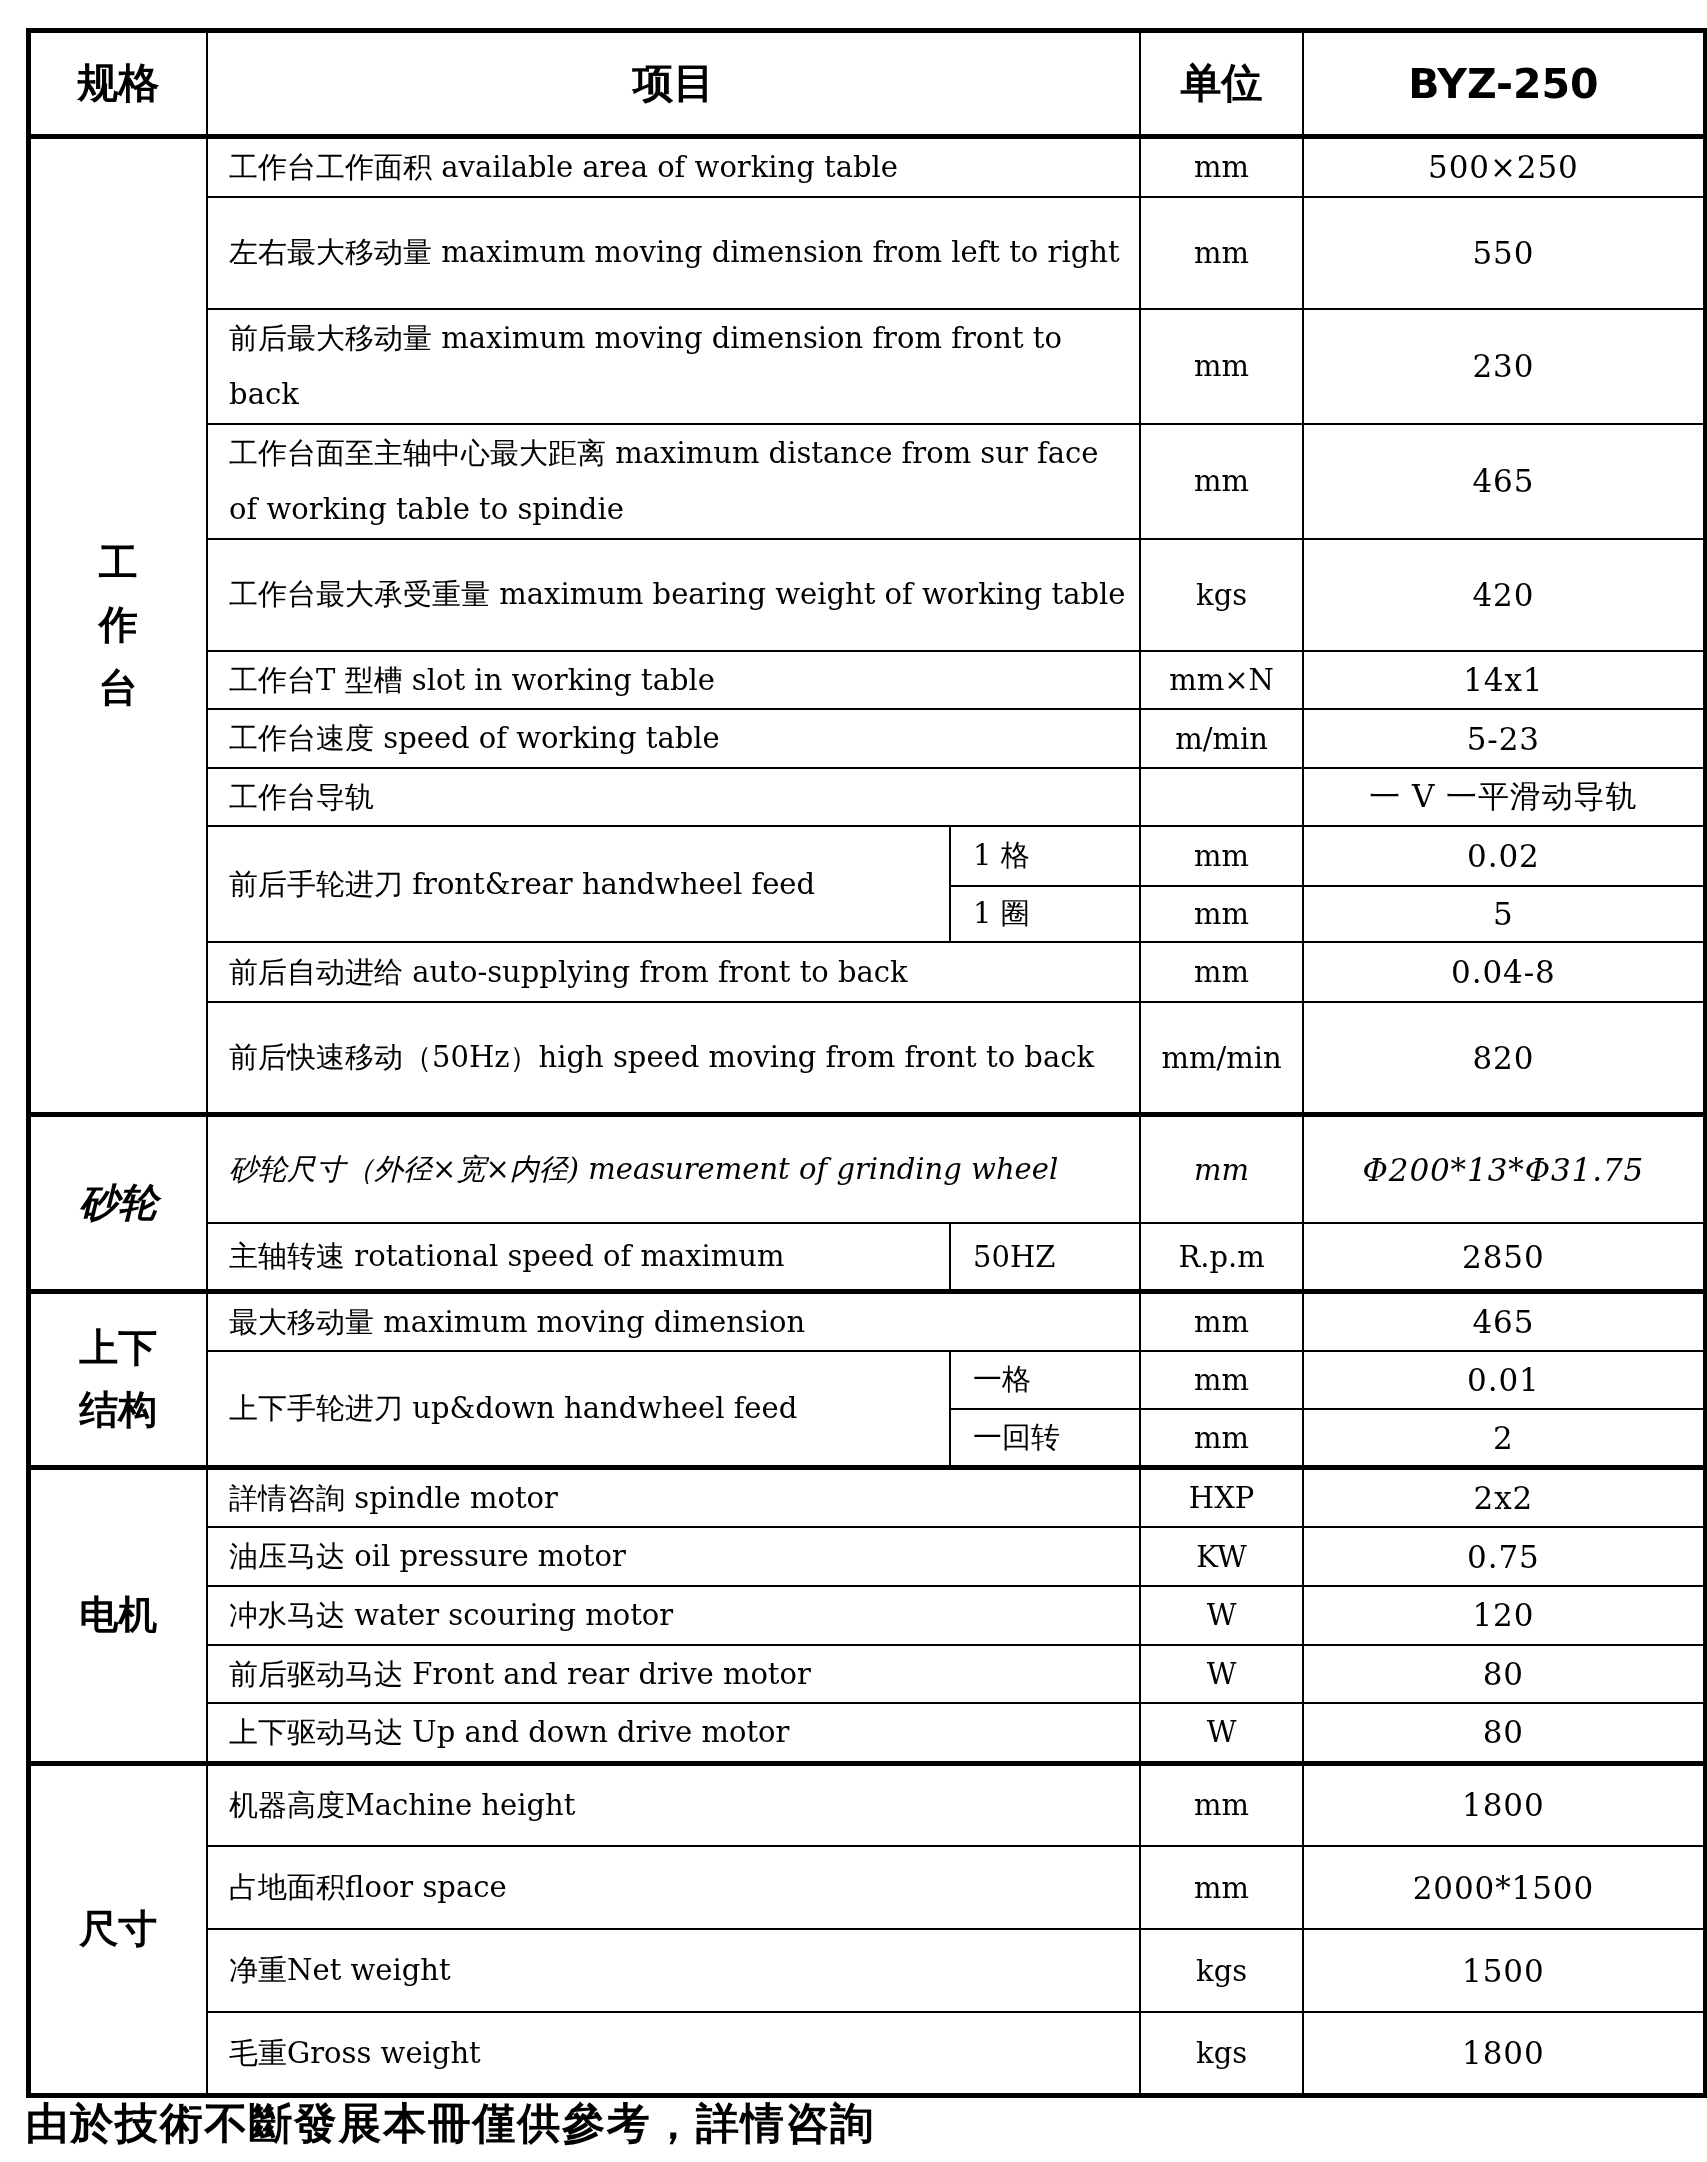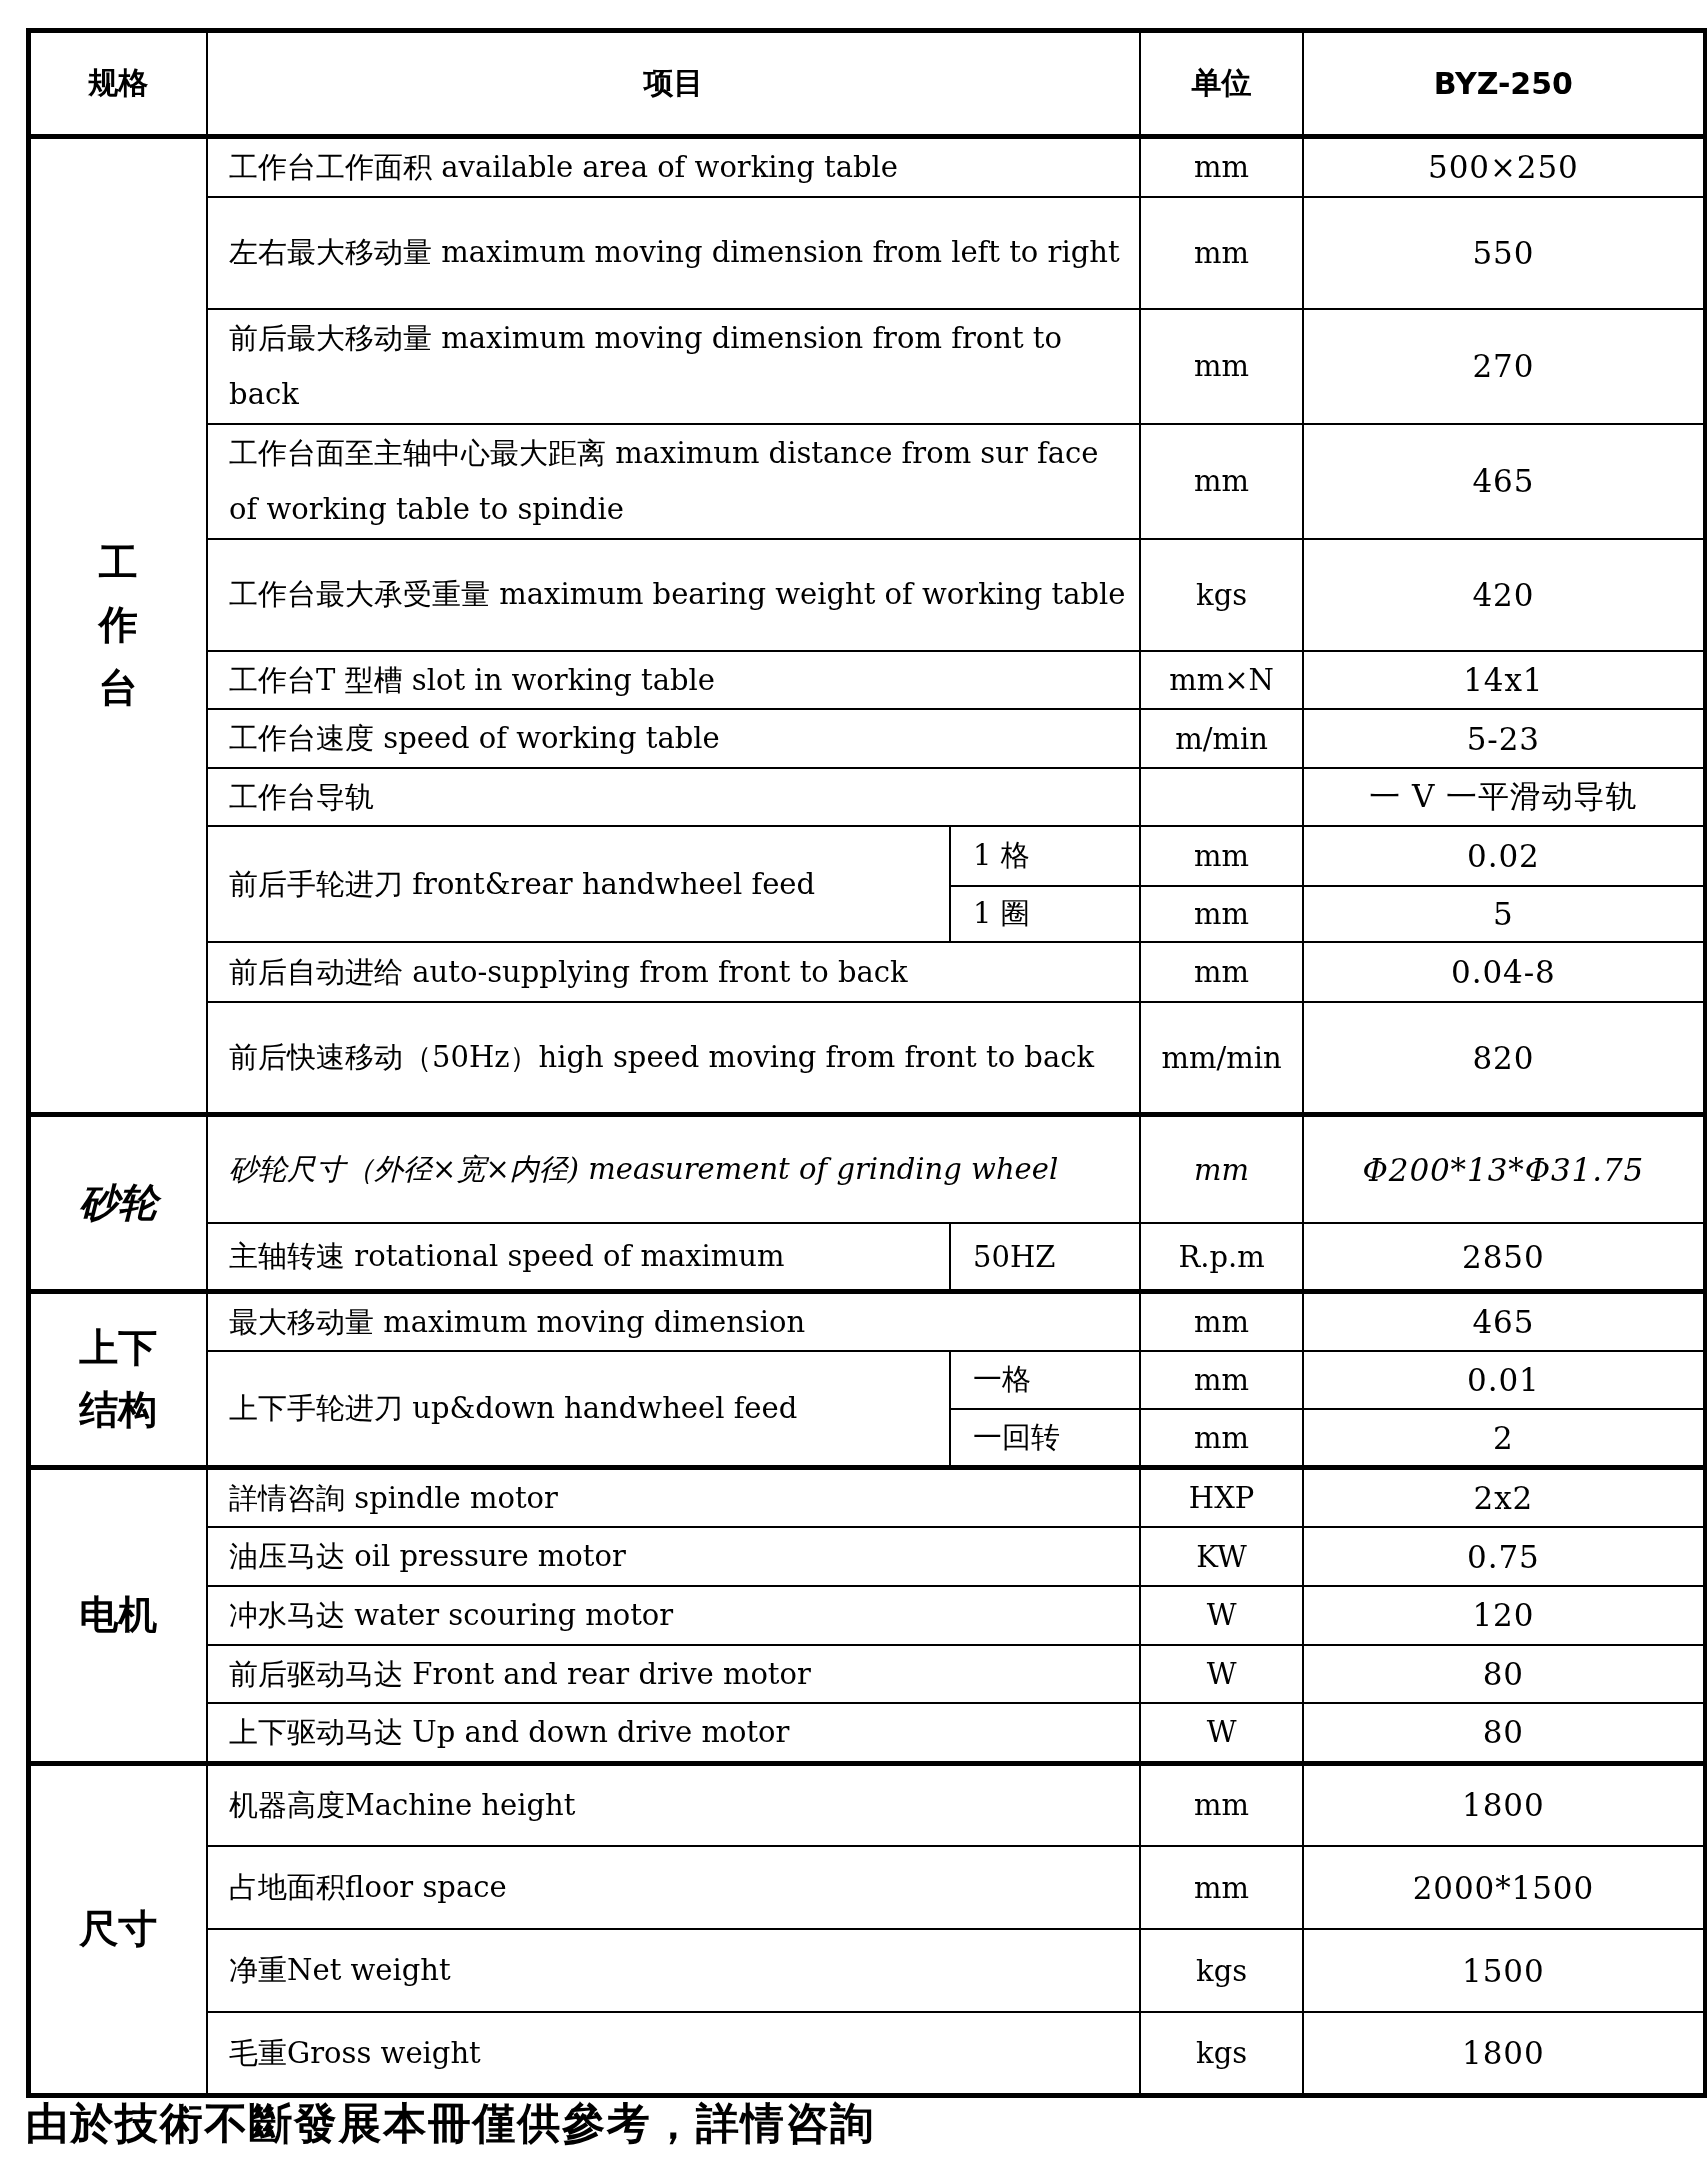--- a/index.html
+++ b/index.html
@@ -27,21 +27,21 @@
     border: 2.6px solid #000;
     padding: 0;
     overflow: hidden;
   }
   .spec-table tr.sec > td { border-top: 5.1px solid #000; }
   .spec-table tr.thin > td { border-top-width: 1.7px; }
 
   thead th {
     font-family: "DejaVu Sans", "Liberation Sans", sans-serif;
     font-weight: bold;
-    font-size: 30px;
+    font-size: 41px;
     text-align: center;
     vertical-align: middle;
     height: 101px;
   }
   td.spec {
     font-family: "DejaVu Sans", "Liberation Sans", sans-serif;
     font-weight: bold;
     font-size: 39px;
     text-align: center;
     vertical-align: middle;
@@ -124,21 +124,21 @@
         <td class="val">500×250</td>
       </tr>
       <tr class="rh131">
         <td class="item" colspan="2">左右最大移动量 maximum moving dimension from left to right</td>
         <td class="unit">mm</td>
         <td class="val">550</td>
       </tr>
       <tr class="rh131">
         <td class="item" colspan="2">前后最大移动量 maximum moving dimension from front to back</td>
         <td class="unit">mm</td>
-        <td class="val">270</td>
+        <td class="val">230</td>
       </tr>
       <tr class="rh131">
         <td class="item" colspan="2">工作台面至主轴中心最大距离 maximum distance from sur face of working table to spindie</td>
         <td class="unit">mm</td>
         <td class="val">465</td>
       </tr>
       <tr class="rh131">
         <td class="item" colspan="2">工作台最大承受重量 maximum bearing weight of working table</td>
         <td class="unit">kgs</td>
         <td class="val">420</td>

